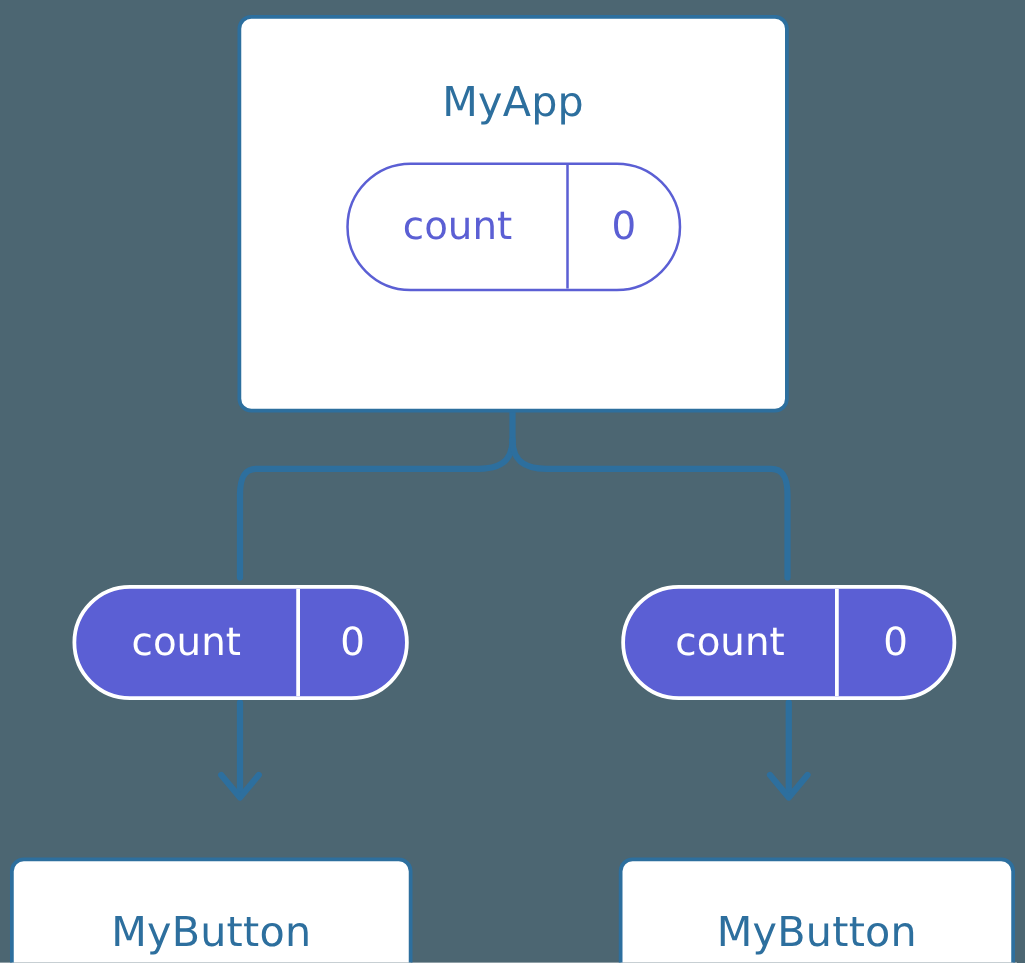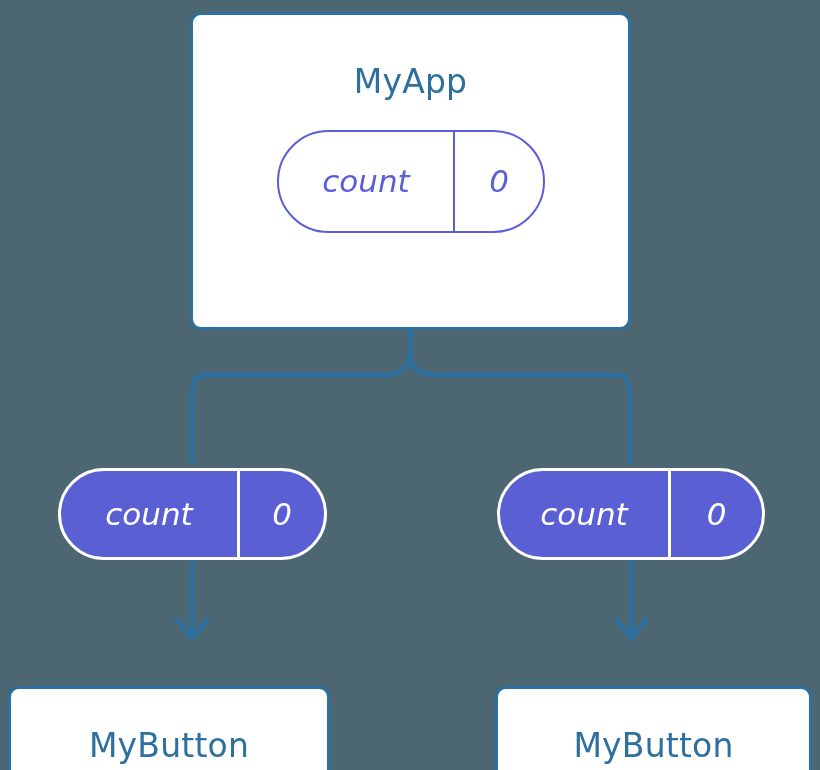--- a/index.html
+++ b/index.html
@@ -67,21 +67,20 @@
   #node-button-right { left: 495px; width: 317px; }
 
   
   .pill {
     position: absolute;
     box-sizing: border-box;
     display: flex;
     align-items: stretch;
     border-radius: 999px;
     overflow: hidden;
-    font-style: italic;
   }
   .pill .seg {
     display: flex;
     align-items: center;
     justify-content: center;
     line-height: 1;
     white-space: nowrap;
   }
   .pill .seg-key   { font-size: 31px; }
   .pill .seg-value { font-size: 31px; }

